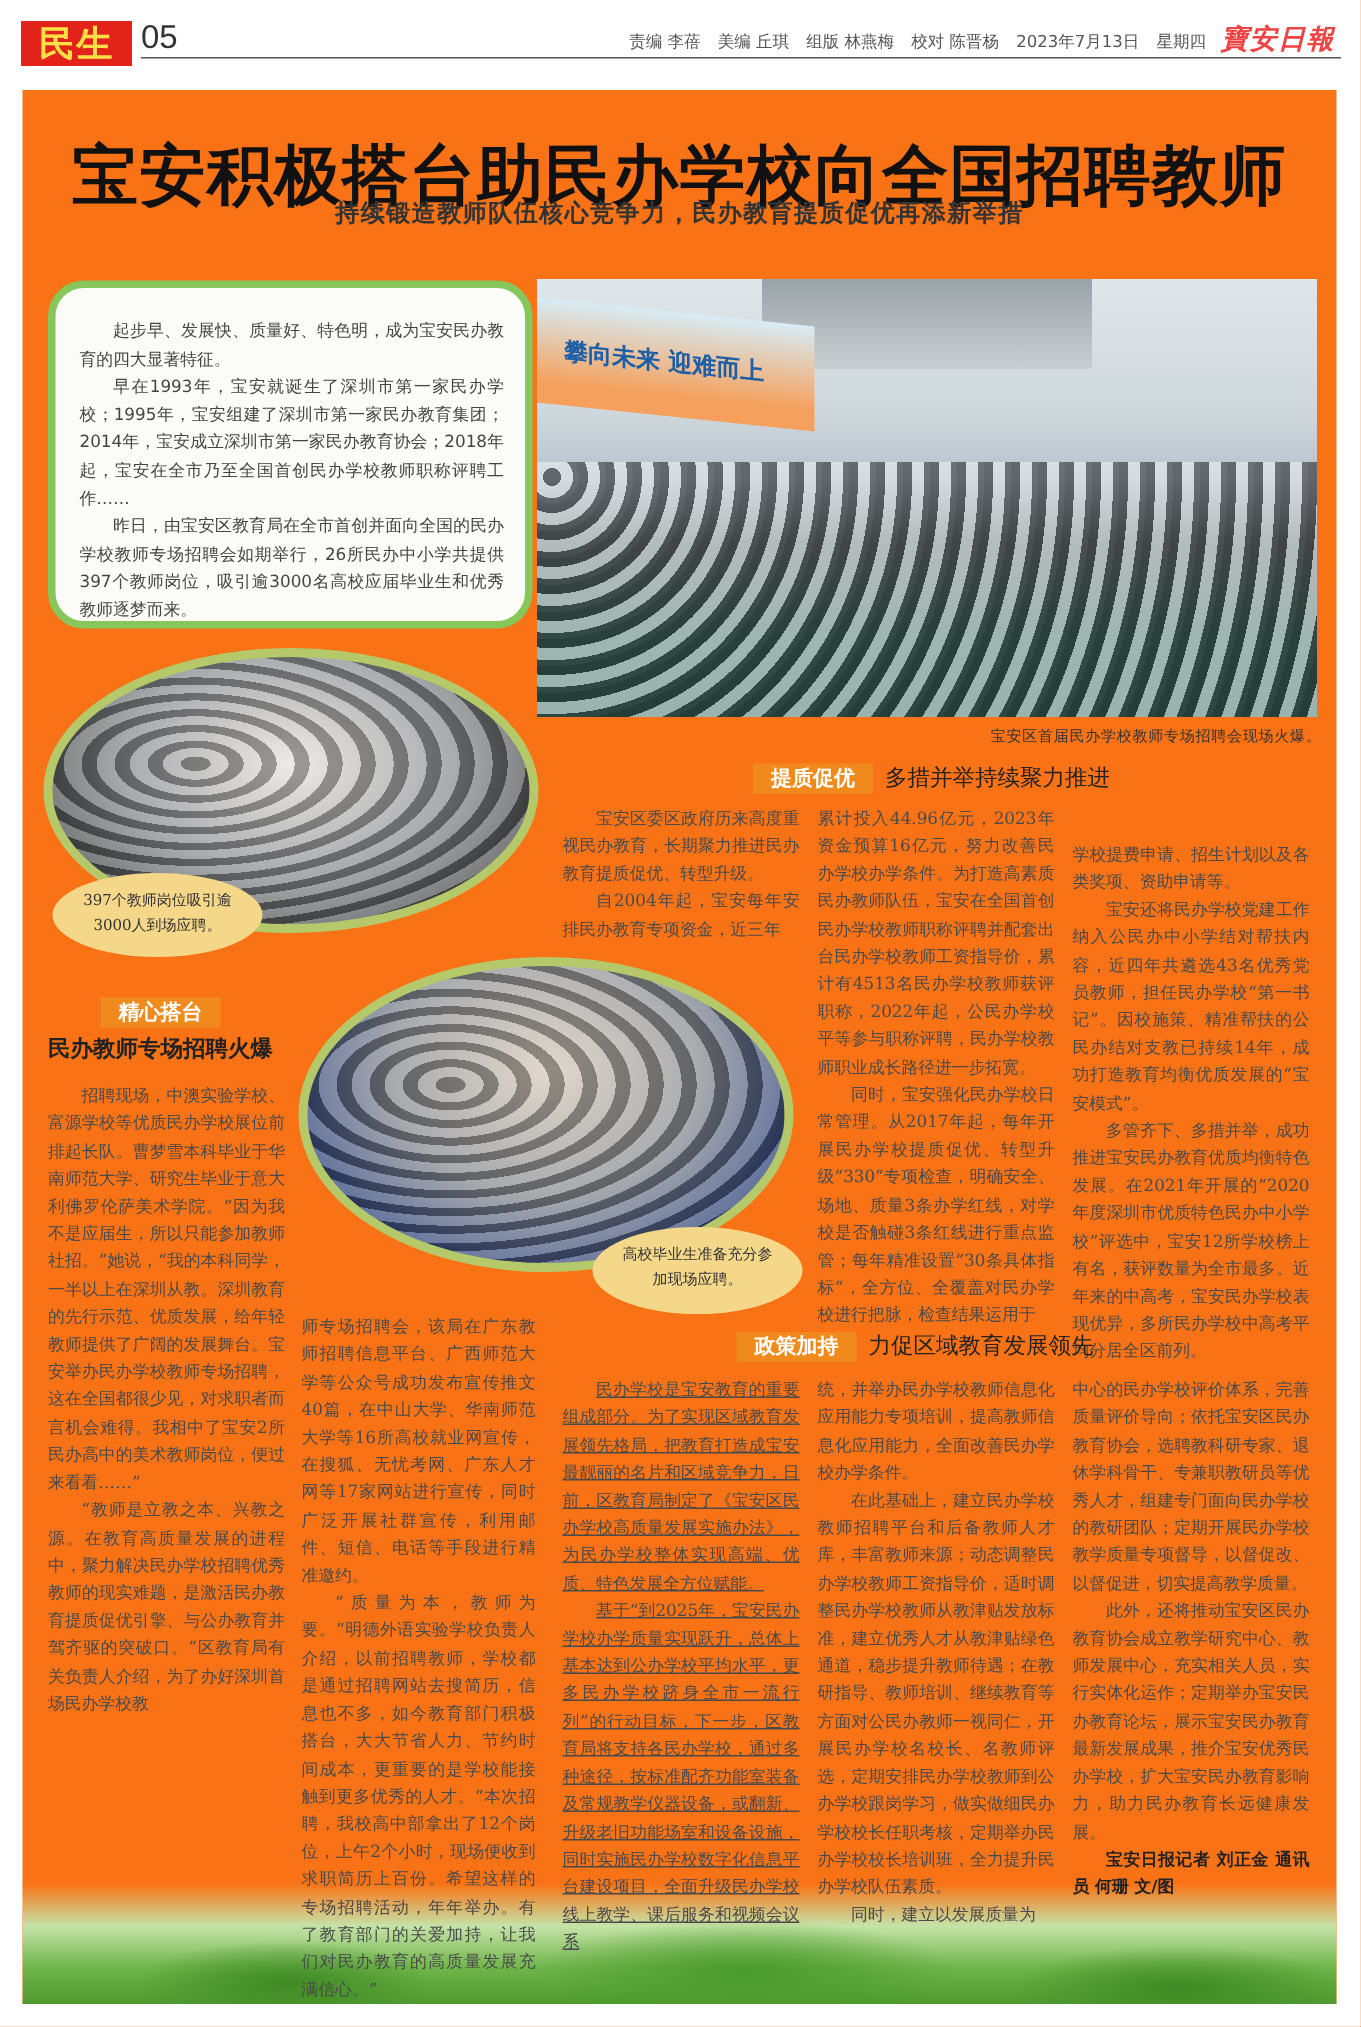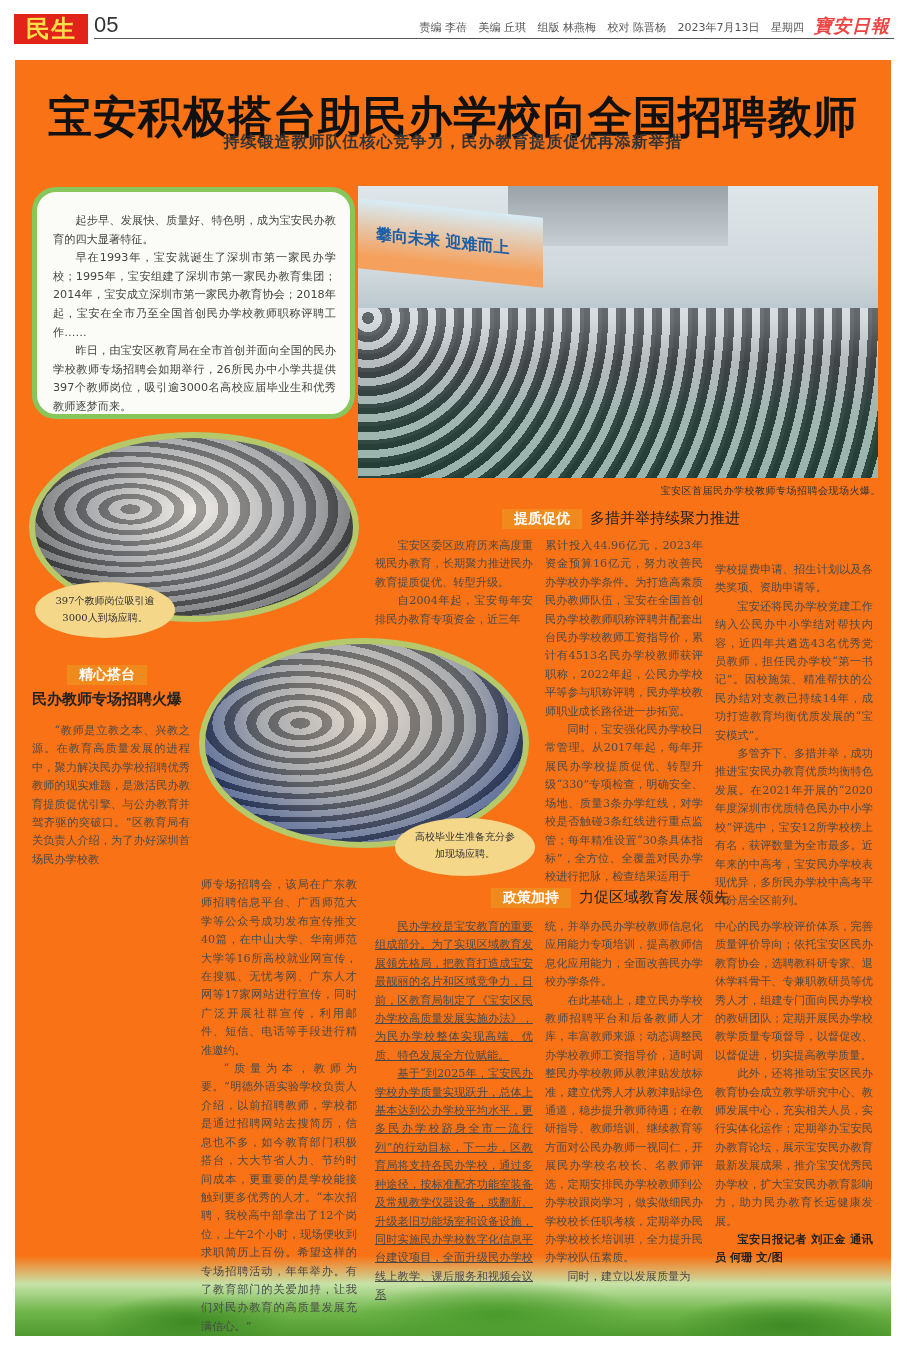--- a/index.html
+++ b/index.html
@@ -121,20 +121,21 @@
       <div class="people"></div>
     </div>
   <div class="oval-caption oc2">高校毕业生准备充分参加现场应聘。</div>
 
   <div class="kicker-line sec1-kicker">
     <span class="kicker">精心搭台</span>
   </div>
   <div class="sec1-title">民办教师专场招聘火爆</div>
 
   <div class="col c1">
+    <p>招聘现场，中澳实验学校、富源学校等优质民办学校展位前排起长队。曹梦雪本科毕业于华南师范大学、研究生毕业于意大利佛罗伦萨美术学院。“因为我不是应届生，所以只能参加教师社招。”她说，“我的本科同学，一半以上在深圳从教。深圳教育的先行示范、优质发展，给年轻教师提供了广阔的发展舞台。宝安举办民办学校教师专场招聘，这在全国都很少见，对求职者而言机会难得。我相中了宝安2所民办高中的美术教师岗位，便过来看看……”</p>
     <p>“教师是立教之本、兴教之源。在教育高质量发展的进程中，聚力解决民办学校招聘优秀教师的现实难题，是激活民办教育提质促优引擎、与公办教育并驾齐驱的突破口。”区教育局有关负责人介绍，为了办好深圳首场民办学校教</p>
   </div>
   <div class="col c2">
     <p class="noindent">师专场招聘会，该局在广东教师招聘信息平台、广西师范大学等公众号成功发布宣传推文40篇，在中山大学、华南师范大学等16所高校就业网宣传，在搜狐、无忧考网、广东人才网等17家网站进行宣传，同时广泛开展社群宣传，利用邮件、短信、电话等手段进行精准邀约。</p>
     <p>“质量为本，教师为要。”明德外语实验学校负责人介绍，以前招聘教师，学校都是通过招聘网站去搜简历，信息也不多，如今教育部门积极搭台，大大节省人力、节约时间成本，更重要的是学校能接触到更多优秀的人才。“本次招聘，我校高中部拿出了12个岗位，上午2个小时，现场便收到求职简历上百份。希望这样的专场招聘活动，年年举办。有了教育部门的关爱加持，让我们对民办教育的高质量发展充满信心。”</p>
   </div>
 
   <div class="kicker-line sec2">
     <span class="kicker">提质促优</span><span class="title">多措并举持续聚力推进</span>
   </div>

